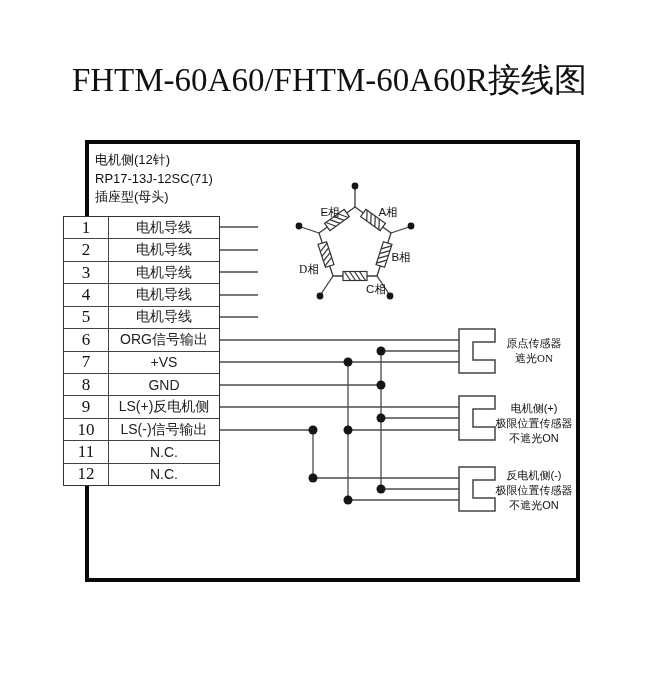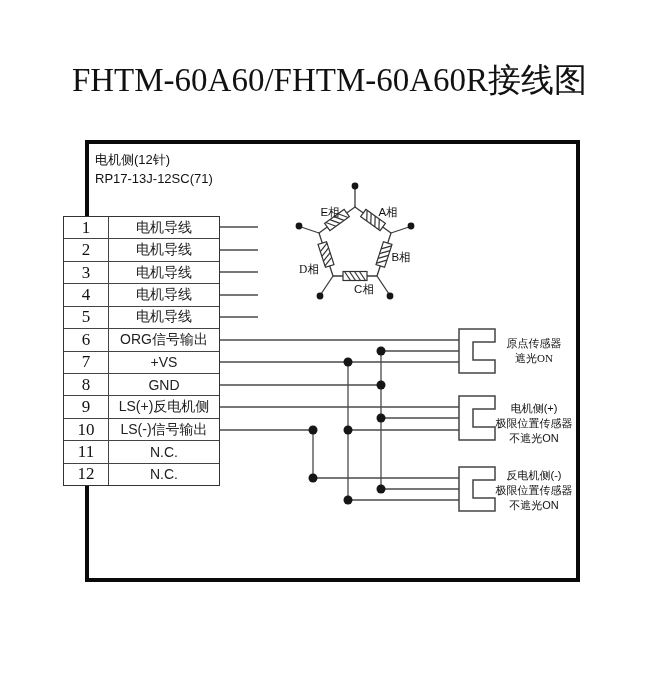--- a/index.html
+++ b/index.html
@@ -143,20 +143,21 @@
       <path d="M 459,396 H 495 V 409 H 473 V 427 H 495 V 440 H 459 Z"></path>
       <path d="M 459,467 H 495 V 480 H 473 V 498 H 495 V 511 H 459 Z"></path>
     </g>
   </svg>
 
   <div id="title">FHTM-60A60/FHTM-60A60R接线图</div>
 
   <div id="conn-head">
     <div>电机侧(12针)</div>
     <div>RP17-13J-12SC(71)</div>
+    <div>插座型(母头)</div>
   </div>
 
   <div id="pin-table">
     <div class="trow">
       <div class="tnum">1</div>
       <div class="tlabel">电机导线</div>
     </div>
     <div class="trow">
       <div class="tnum">2</div>
       <div class="tlabel">电机导线</div>
@@ -200,21 +201,21 @@
     <div class="trow">
       <div class="tnum">12</div>
       <div class="tlabel">N.C.</div>
     </div>
   </div>
 
   <div class="phase" style="left:330px;top:212px;">E相</div>
   <div class="phase" style="left:388px;top:212px;">A相</div>
   <div class="phase" style="left:401px;top:257px;">B相</div>
   <div class="phase" style="left:309px;top:269px;font-family:Liberation Serif, serif;">D相</div>
-  <div class="phase" style="left:364px;top:289px;text-align:center;">C相</div>
+  <div class="phase" style="left:376px;top:289px;text-align:center;">C相</div>
 
   <div class="sensor-label" style="top:336px;font-family:Liberation Serif, serif;">
     <div>原点传感器</div>
     <div>遮光ON</div>
   </div>
   <div class="sensor-label" style="top:401px;">
     <div>电机侧(+)</div>
     <div>极限位置传感器</div>
     <div>不遮光ON</div>
   </div>

